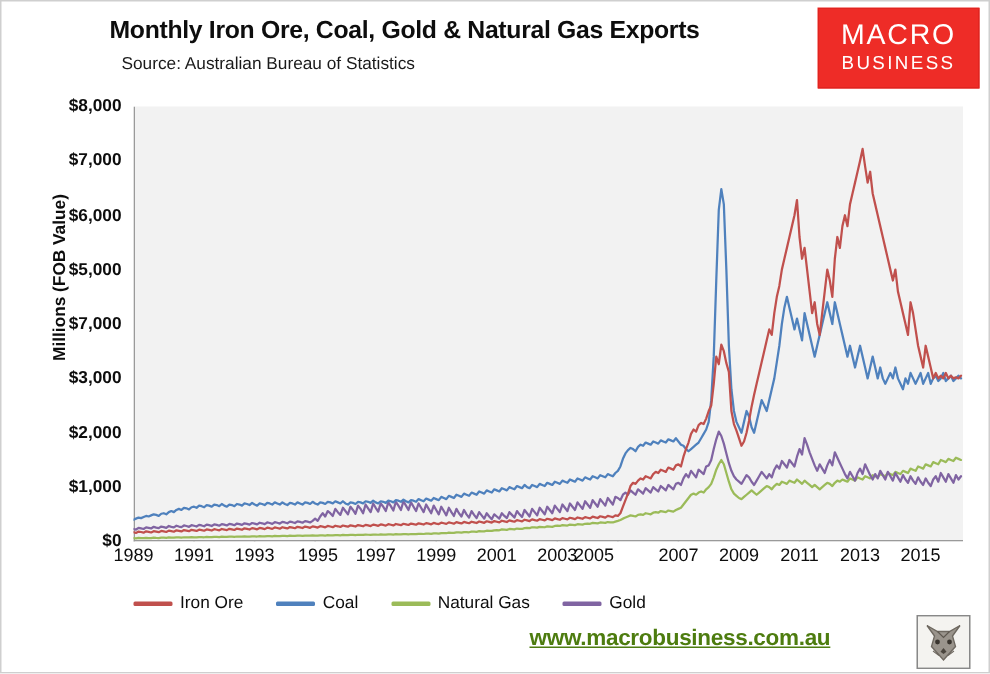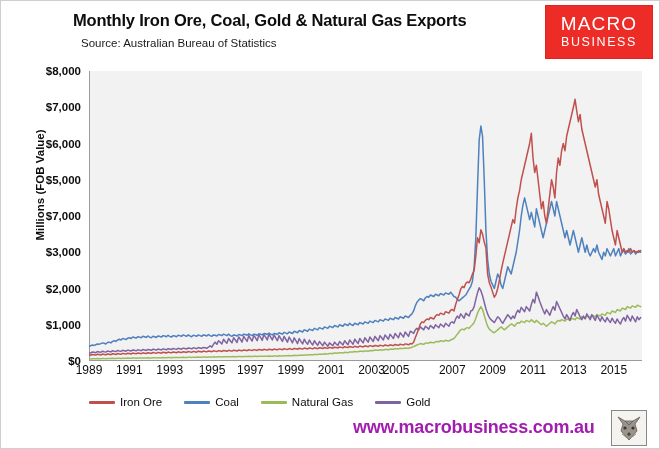--- a/index.html
+++ b/index.html
@@ -152,25 +152,26 @@
   .legend-label {
     font-size: 11.5px;
     color: #0d0d0d;
     white-space: nowrap;
   }
 
   
   #footer-url {
     position: absolute;
     left: 352px; top: 416px;
-    font-size: 18px;
-    font-weight: bold;
-    color: #a21caf;
+    font-size: 15px;
+    font-weight: bold;
+    color: #4d7c0f;
     letter-spacing: -0.2px;
     white-space: nowrap;
+    text-decoration: underline;
   }
   #footer-logo {
     position: absolute;
     right: 12px; top: 409px;
     width: 34px; height: 34px;
     border: 1px solid #888888;
     background: #f6f6f4;
     overflow: hidden;
   }
 </style>

